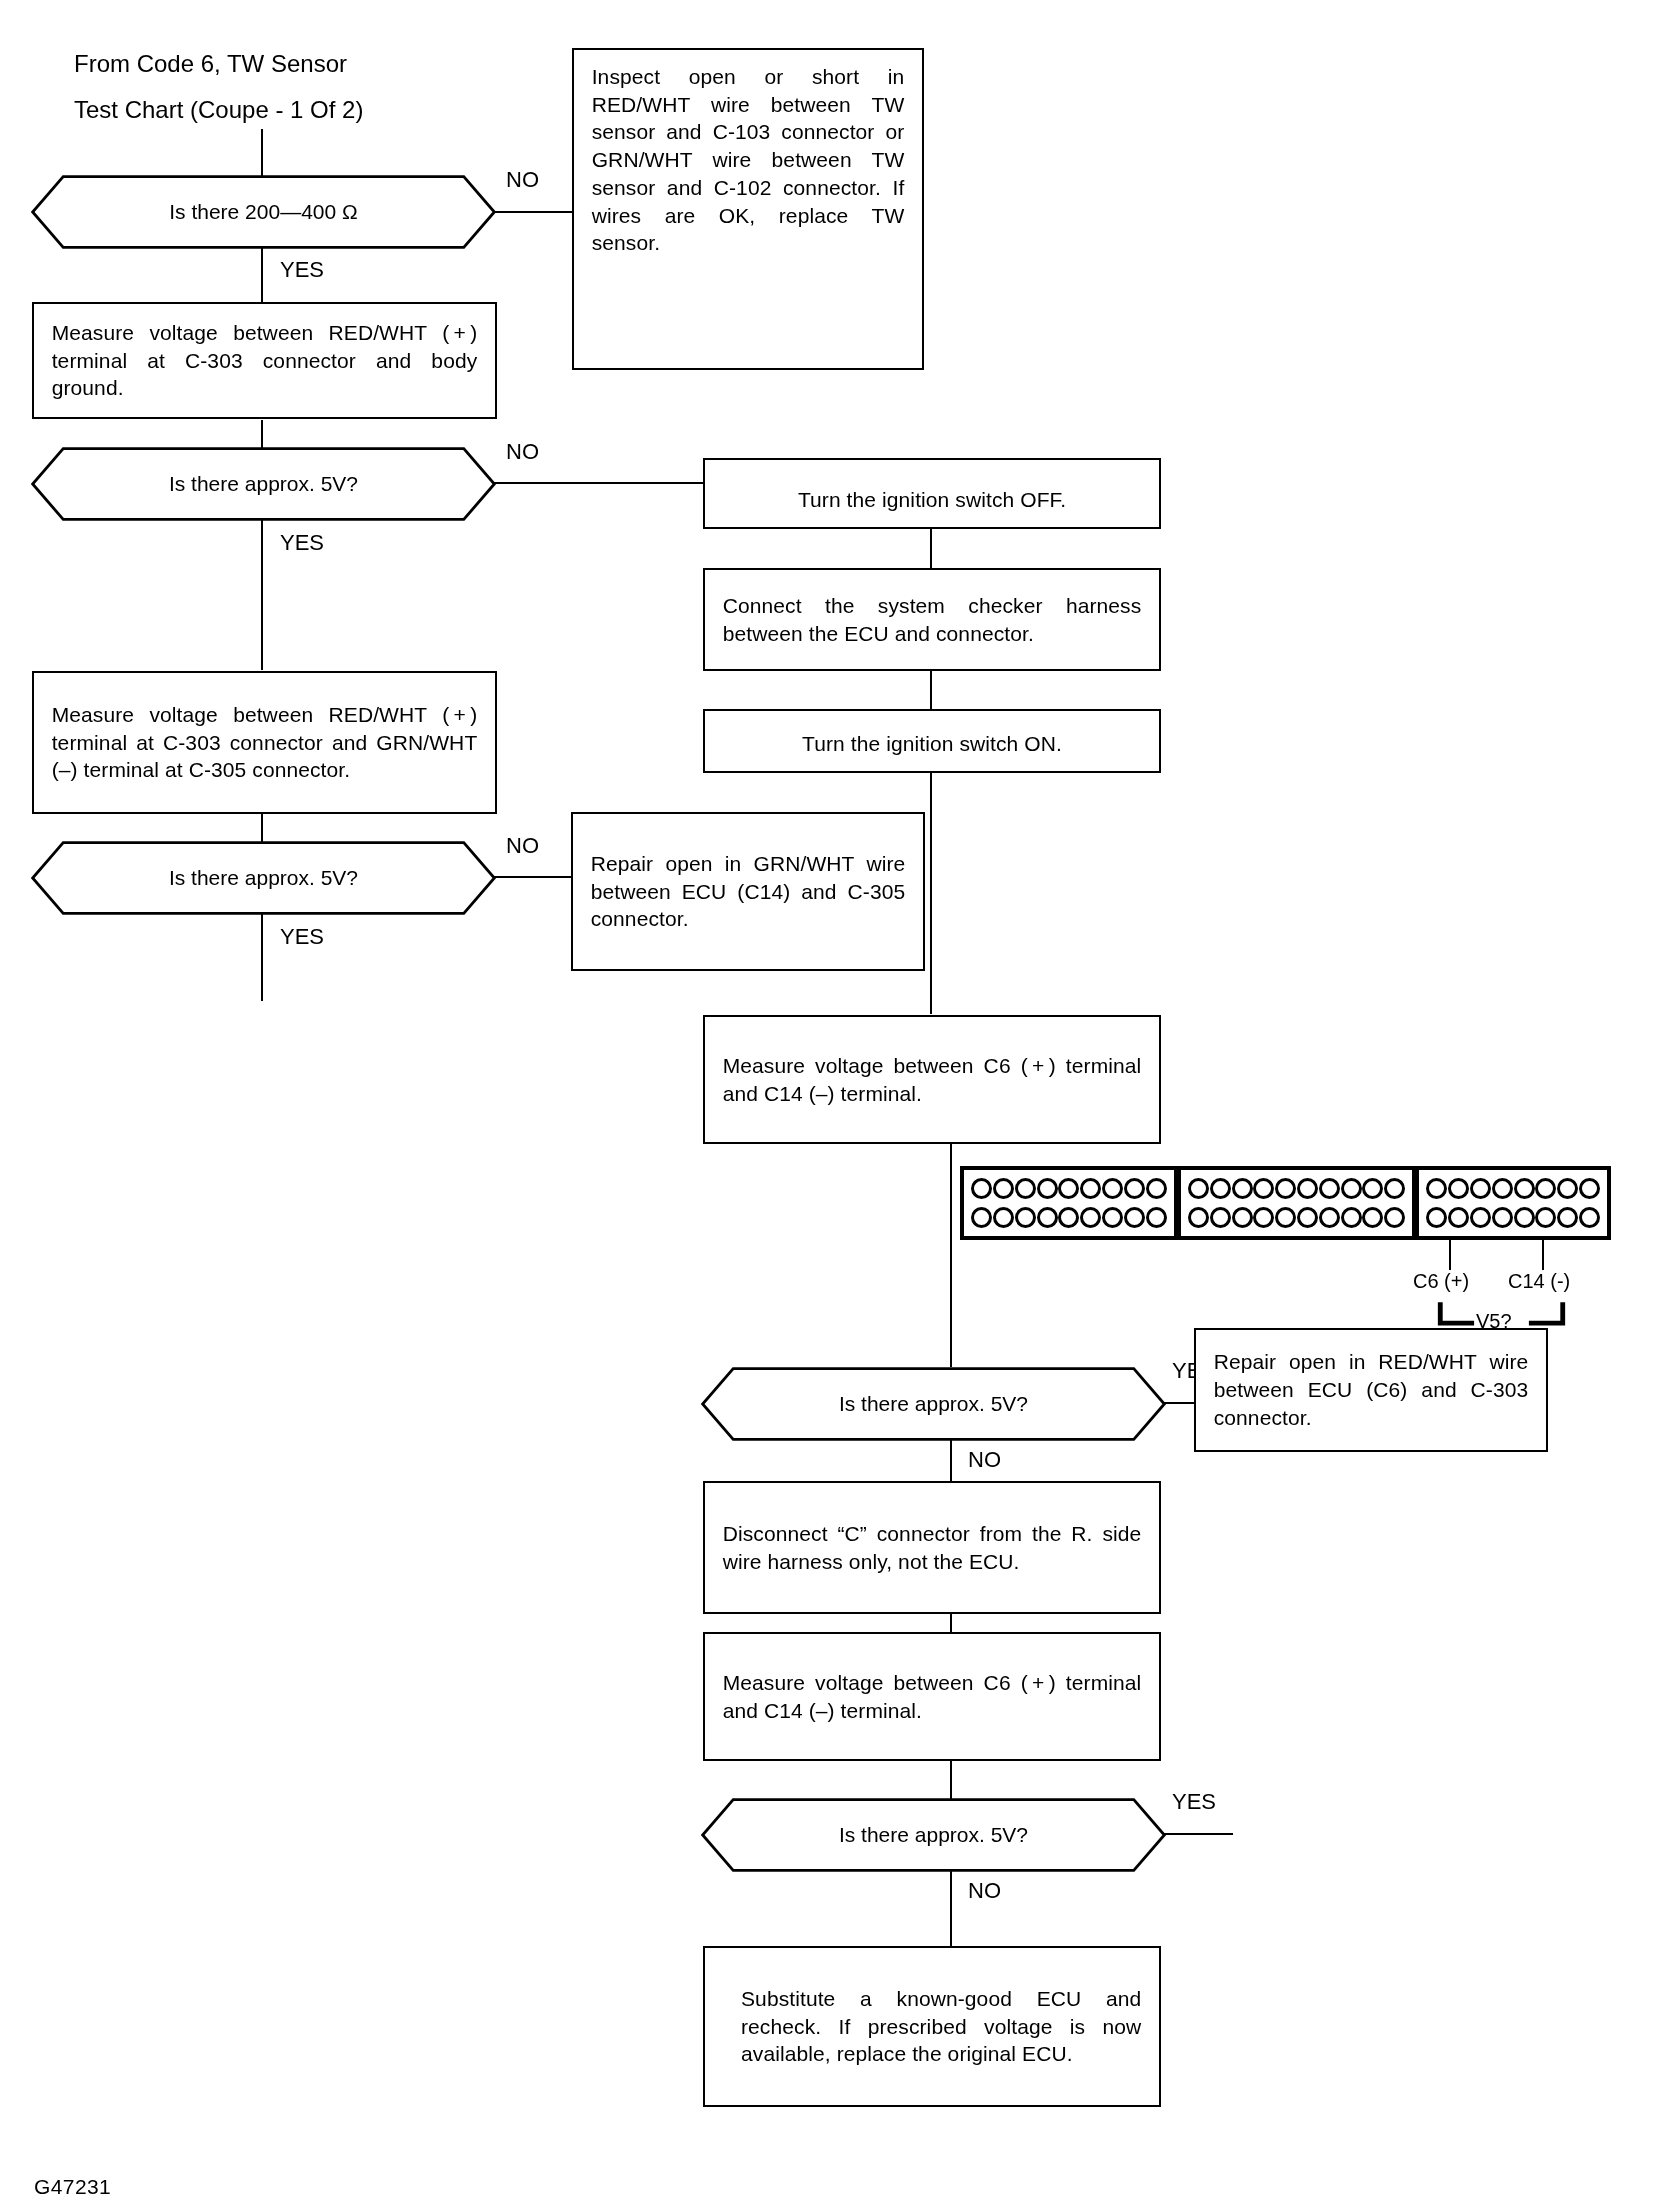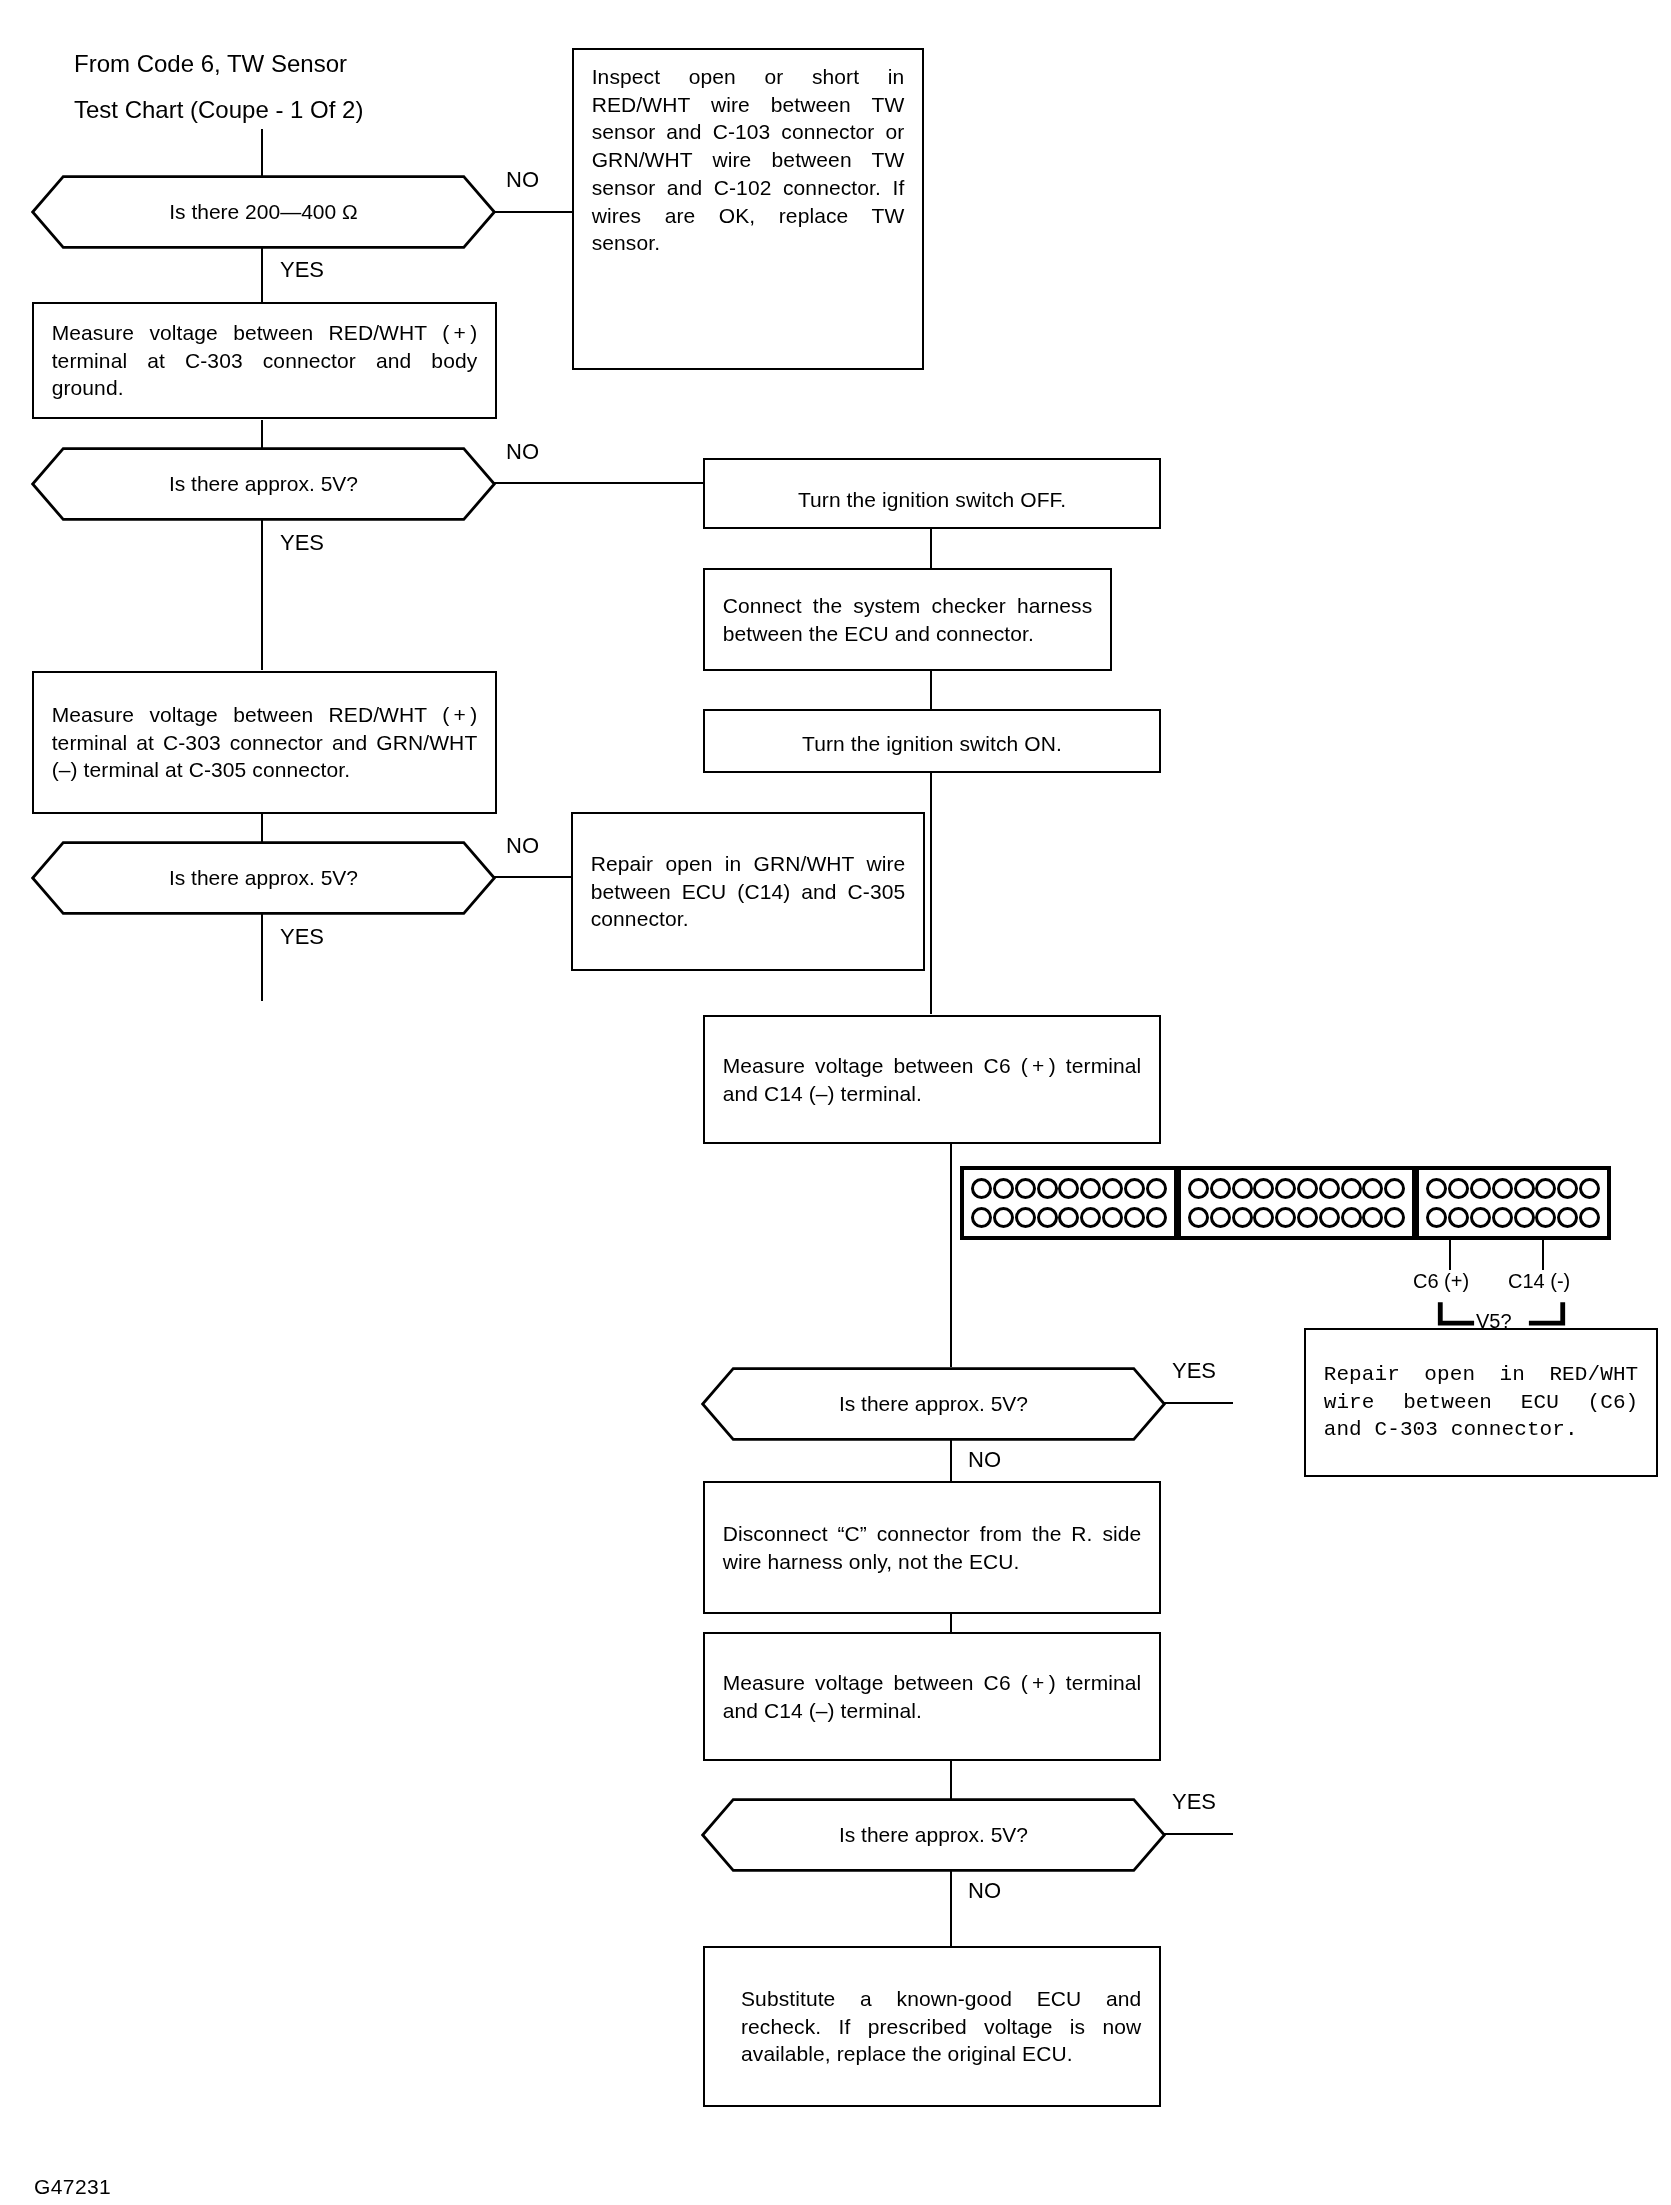--- a/index.html
+++ b/index.html
@@ -177,21 +177,21 @@
   <div class="hline" style="left:494px; top:482px; width:211px;"></div>
   <div class="branch-label" style="left:506px; top:441px;">NO</div>
   <div class="vline" style="left:261px; top:519px; height:151px;"></div>
   <div class="branch-label" style="left:280px; top:532px;">YES</div>
 
   <div class="box center" style="left:703px; top:458px; width:458px; height:71px;">
     <p>Turn the ignition switch OFF.</p>
   </div>
   <div class="vline" style="left:930px; top:529px; height:39px;"></div>
 
-  <div class="box vc" style="left:703px; top:568px; width:409px; height:103px;align-items:center;">
+  <div class="box vc" style="left:703px; top:568px; width:458px; height:103px;align-items:center;">
     <p>Connect the system checker harness between the ECU and connector.</p>
   </div>
   <div class="vline" style="left:930px; top:671px; height:39px;"></div>
 
   <div class="box center" style="left:703px; top:709px; width:458px; height:64px;">
     <p>Turn the ignition switch ON.</p>
   </div>
   <div class="vline" style="left:930px; top:773px; height:241px;"></div>
 
   <div class="box vc" style="left:32px; top:671px; width:465px; height:143px;">
@@ -312,21 +312,21 @@
     <svg width="465" height="74" viewBox="0 0 578 92">
       <polygon points="40,2 538,2 576,46 538,90 40,90 2,46" fill="#fff" stroke="#000" stroke-width="3.5"></polygon>
     </svg>
     <div class="dtext">Is there approx. 5V?</div>
   </div>
   <div class="hline" style="left:1164px; top:1402px; width:69px;"></div>
   <div class="branch-label" style="left:1172px; top:1360px;">YES</div>
   <div class="vline" style="left:950px; top:1439px; height:76px;"></div>
   <div class="branch-label" style="left:968px; top:1449px;">NO</div>
 
-  <div class="box vc" style="left:1304px; top:1328px; width:354px; height:149px;font-family:Liberation Mono, monospace;">
+  <div class="box vc" style="left:1194px; top:1328px; width:354px; height:124px;">
     <p>Repair open in RED/WHT wire between ECU (C6) and C-303 connector.</p>
   </div>
 
   <div class="box vc" style="left:703px; top:1481px; width:458px; height:133px;justify-content:center;">
     <p>Disconnect “C” connector from the R. side wire harness only, not the ECU.</p>
   </div>
   <div class="vline" style="left:950px; top:1614px; height:24px;"></div>
 
   <div class="box vc" style="left:703px; top:1632px; width:458px; height:129px;">
     <p>Measure voltage between C6 ( + ) terminal and C14 (–) terminal.</p>

